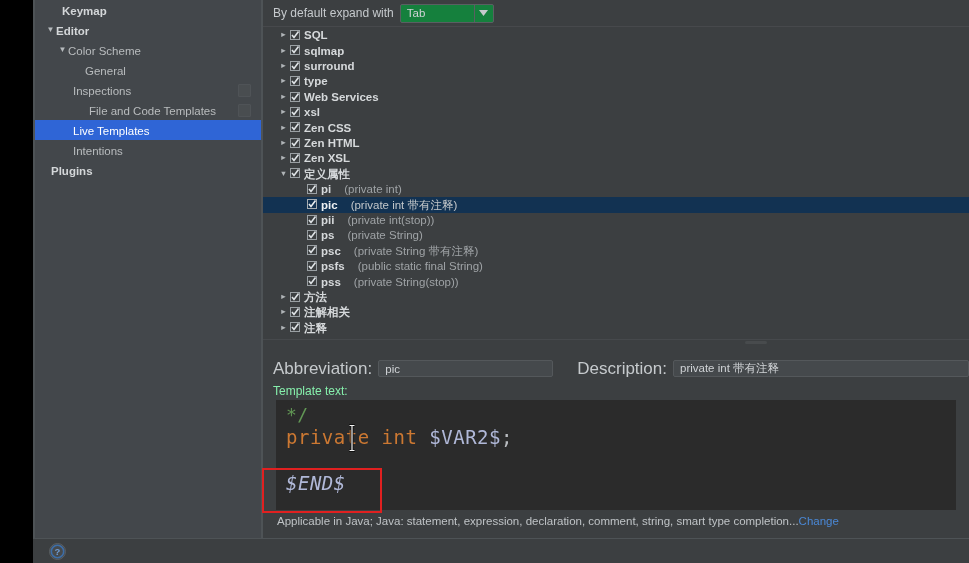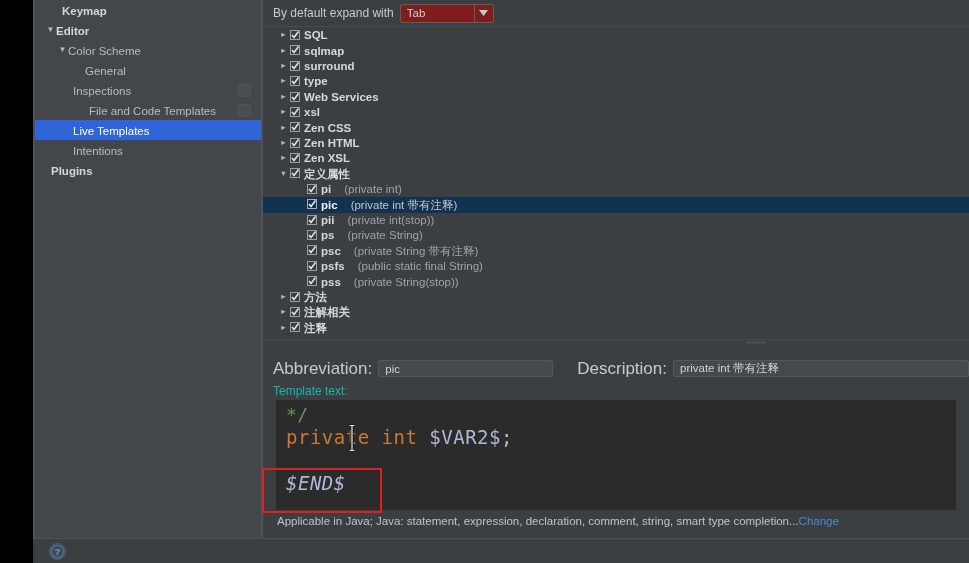--- a/index.html
+++ b/index.html
@@ -115,21 +115,21 @@
   }
   .toolbar-label {
     font-size: 12px;
     color: #c6cacd;
     white-space: nowrap;
   }
   .combo {
     position: relative;
     width: 92px;
     height: 17px;
-    background: #7f1d1d;
+    background: #15803d;
     border: 1px solid #5a5f62;
     border-radius: 2px;
     display: flex;
     align-items: center;
   }
   .combo .val {
     padding-left: 6px;
     font-size: 11.5px;
     color: #d0d3d6;
     flex: 1;
@@ -260,21 +260,21 @@
     box-sizing: border-box;
   }
   #abbrev-input { width: 175px; margin-left: 6px; }
   #desc-label { margin-left: 24px; }
   #desc-input { flex: 1; margin-left: 6px; margin-right: 0px; }
 
   .tmpl-label {
     position: absolute;
     left: 10px; top: 384px;
     font-size: 12px;
-    color: #14b8a6;
+    color: #86efac;
   }
 
   
   .editor {
     position: absolute;
     left: 13px; top: 400px;
     width: 680px;
     height: 110px;
     background: #2b2b2b;
     overflow: hidden;

